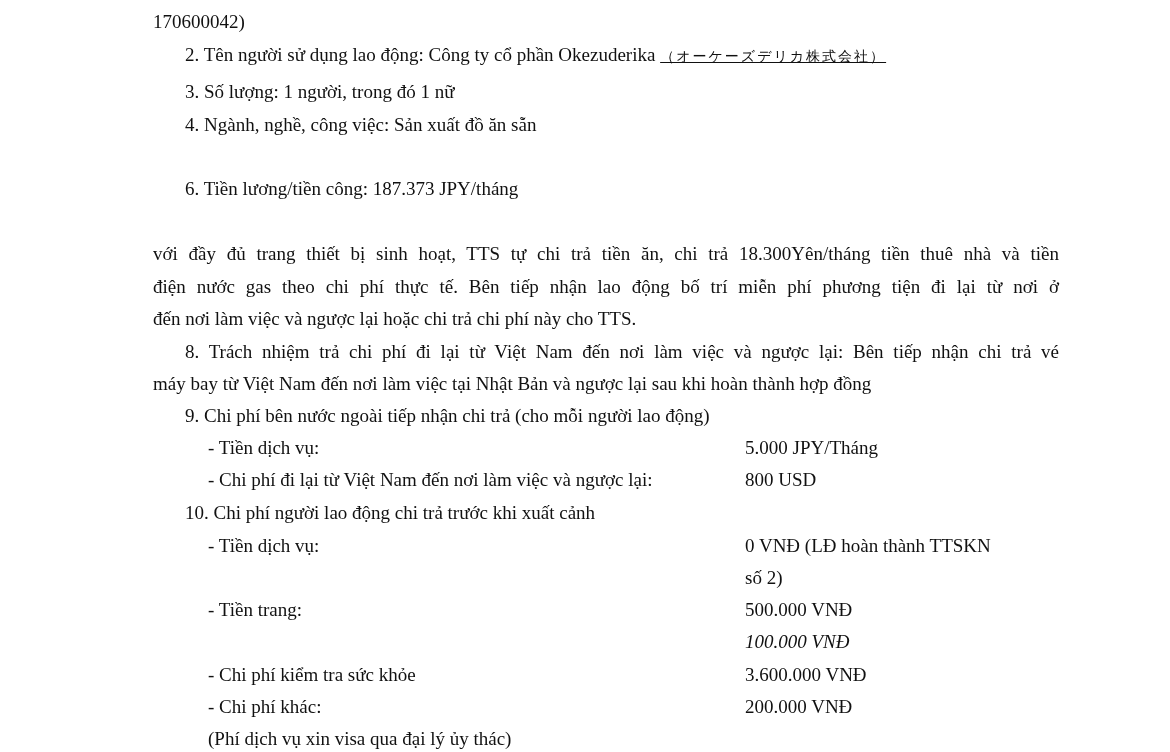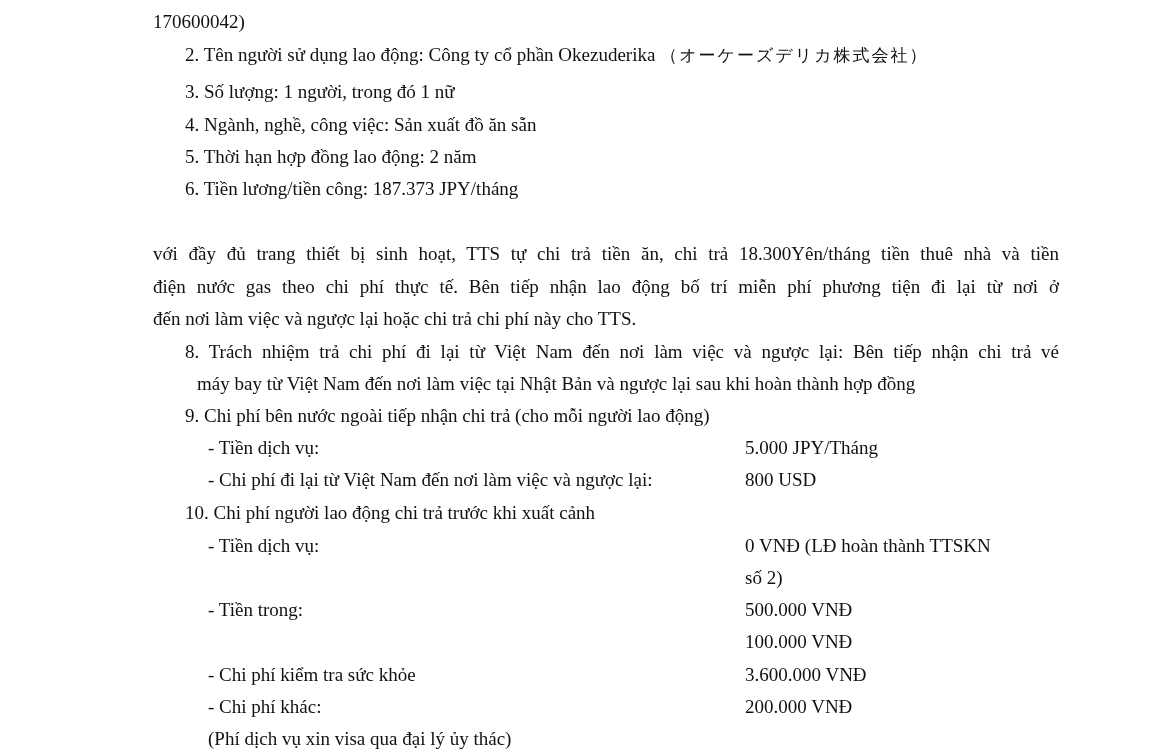--- a/index.html
+++ b/index.html
@@ -29,66 +29,66 @@
       line-height: 22px;
     }
     .justify {
       text-align: justify;
       text-align-last: justify;
       width: 906px;
       white-space: normal;
     }
     .jp {
       font-family: "DejaVu Sans", sans-serif;
-      font-size: 17px;
+      font-size: 14px;
       letter-spacing: 2px;
+      text-decoration: underline;
     }
   </style>
 </head>
 <body>
 
 <div class="page">
 
   <div class="line" style="left:141px; top:11px;">170600042)</div>
 
   <div class="line" style="left:173px; top:44px;">
     <span>2. Tên người sử dụng lao động: Công ty cổ phần Okezuderika</span>
     <span class="jp">（オーケーズデリカ株式会社）</span>
   </div>
 
   <div class="line" style="left:173px; top:81px;">3. Số lượng: 1 người, trong đó 1 nữ</div>
   <div class="line" style="left:173px; top:114px;">4. Ngành, nghề, công việc: Sản xuất đồ ăn sẵn</div>
-  <div class="line" style="left:173px; top:146px;">5. Thời hạn hợp đồng lao động: 2 năm</div>
   <div class="line" style="left:173px; top:178px;">6. Tiền lương/tiền công: 187.373 JPY/tháng</div>
 
   <div class="line justify" style="left:141px; top:243px;">với đầy đủ trang thiết bị sinh hoạt, TTS tự chi trả tiền ăn, chi trả 18.300Yên/tháng tiền thuê nhà và tiền</div>
   <div class="line" style="left:141px; top:308px;">đến nơi làm việc và ngược lại hoặc chi trả chi phí này cho TTS.</div>
   <div class="line justify" style="left:141px; top:276px;">điện nước gas theo chi phí thực tế. Bên tiếp nhận lao động bố trí miễn phí phương tiện đi lại từ nơi ở</div>
 
   <div class="line justify" style="left:173px; top:341px; width:874px;">8. Trách nhiệm trả chi phí đi lại từ Việt Nam đến nơi làm việc và ngược lại: Bên tiếp nhận chi trả vé</div>
-  <div class="line" style="left:141px; top:373px;margin-left:44px;">máy bay từ Việt Nam đến nơi làm việc tại Nhật Bản và ngược lại sau khi hoàn thành hợp đồng</div>
+  <div class="line" style="left:141px; top:373px;">máy bay từ Việt Nam đến nơi làm việc tại Nhật Bản và ngược lại sau khi hoàn thành hợp đồng</div>
 
   <div class="line" style="left:173px; top:405px;">9. Chi phí bên nước ngoài tiếp nhận chi trả (cho mỗi người lao động)</div>
 
   <div class="line" style="left:196px; top:437px;">- Tiền dịch vụ:</div>
   <div class="line" style="left:733px; top:437px;">5.000 JPY/Tháng</div>
 
   <div class="line" style="left:196px; top:469px;">- Chi phí đi lại từ Việt Nam đến nơi làm việc và ngược lại:</div>
   <div class="line" style="left:733px; top:469px;">800 USD</div>
 
   <div class="line" style="left:173px; top:502px;">10. Chi phí người lao động chi trả trước khi xuất cảnh</div>
 
   <div class="line" style="left:196px; top:535px;">- Tiền dịch vụ:</div>
   <div class="line" style="left:733px; top:535px;">0 VNĐ (LĐ hoàn thành TTSKN</div>
   <div class="line" style="left:733px; top:567px;">số 2)</div>
 
-  <div class="line" style="left:196px; top:599px;">- Tiền trong:</div>
+  <div class="line" style="left:196px; top:599px;">- Tiền trang:</div>
   <div class="line" style="left:733px; top:599px;">500.000 VNĐ</div>
 
-  <div class="line" style="left:733px; top:631px;">100.000 VNĐ</div>
+  <div class="line" style="left:733px; top:631px;font-style:italic;">100.000 VNĐ</div>
 
   <div class="line" style="left:196px; top:664px;">- Chi phí kiểm tra sức khỏe</div>
   <div class="line" style="left:733px; top:664px;">3.600.000 VNĐ</div>
 
   <div class="line" style="left:196px; top:696px;">- Chi phí khác:</div>
   <div class="line" style="left:733px; top:696px;">200.000 VNĐ</div>
 
   <div class="line" style="left:196px; top:728px;text-align:right;">(Phí dịch vụ xin visa qua đại lý ủy thác)</div>
 
 </div>

